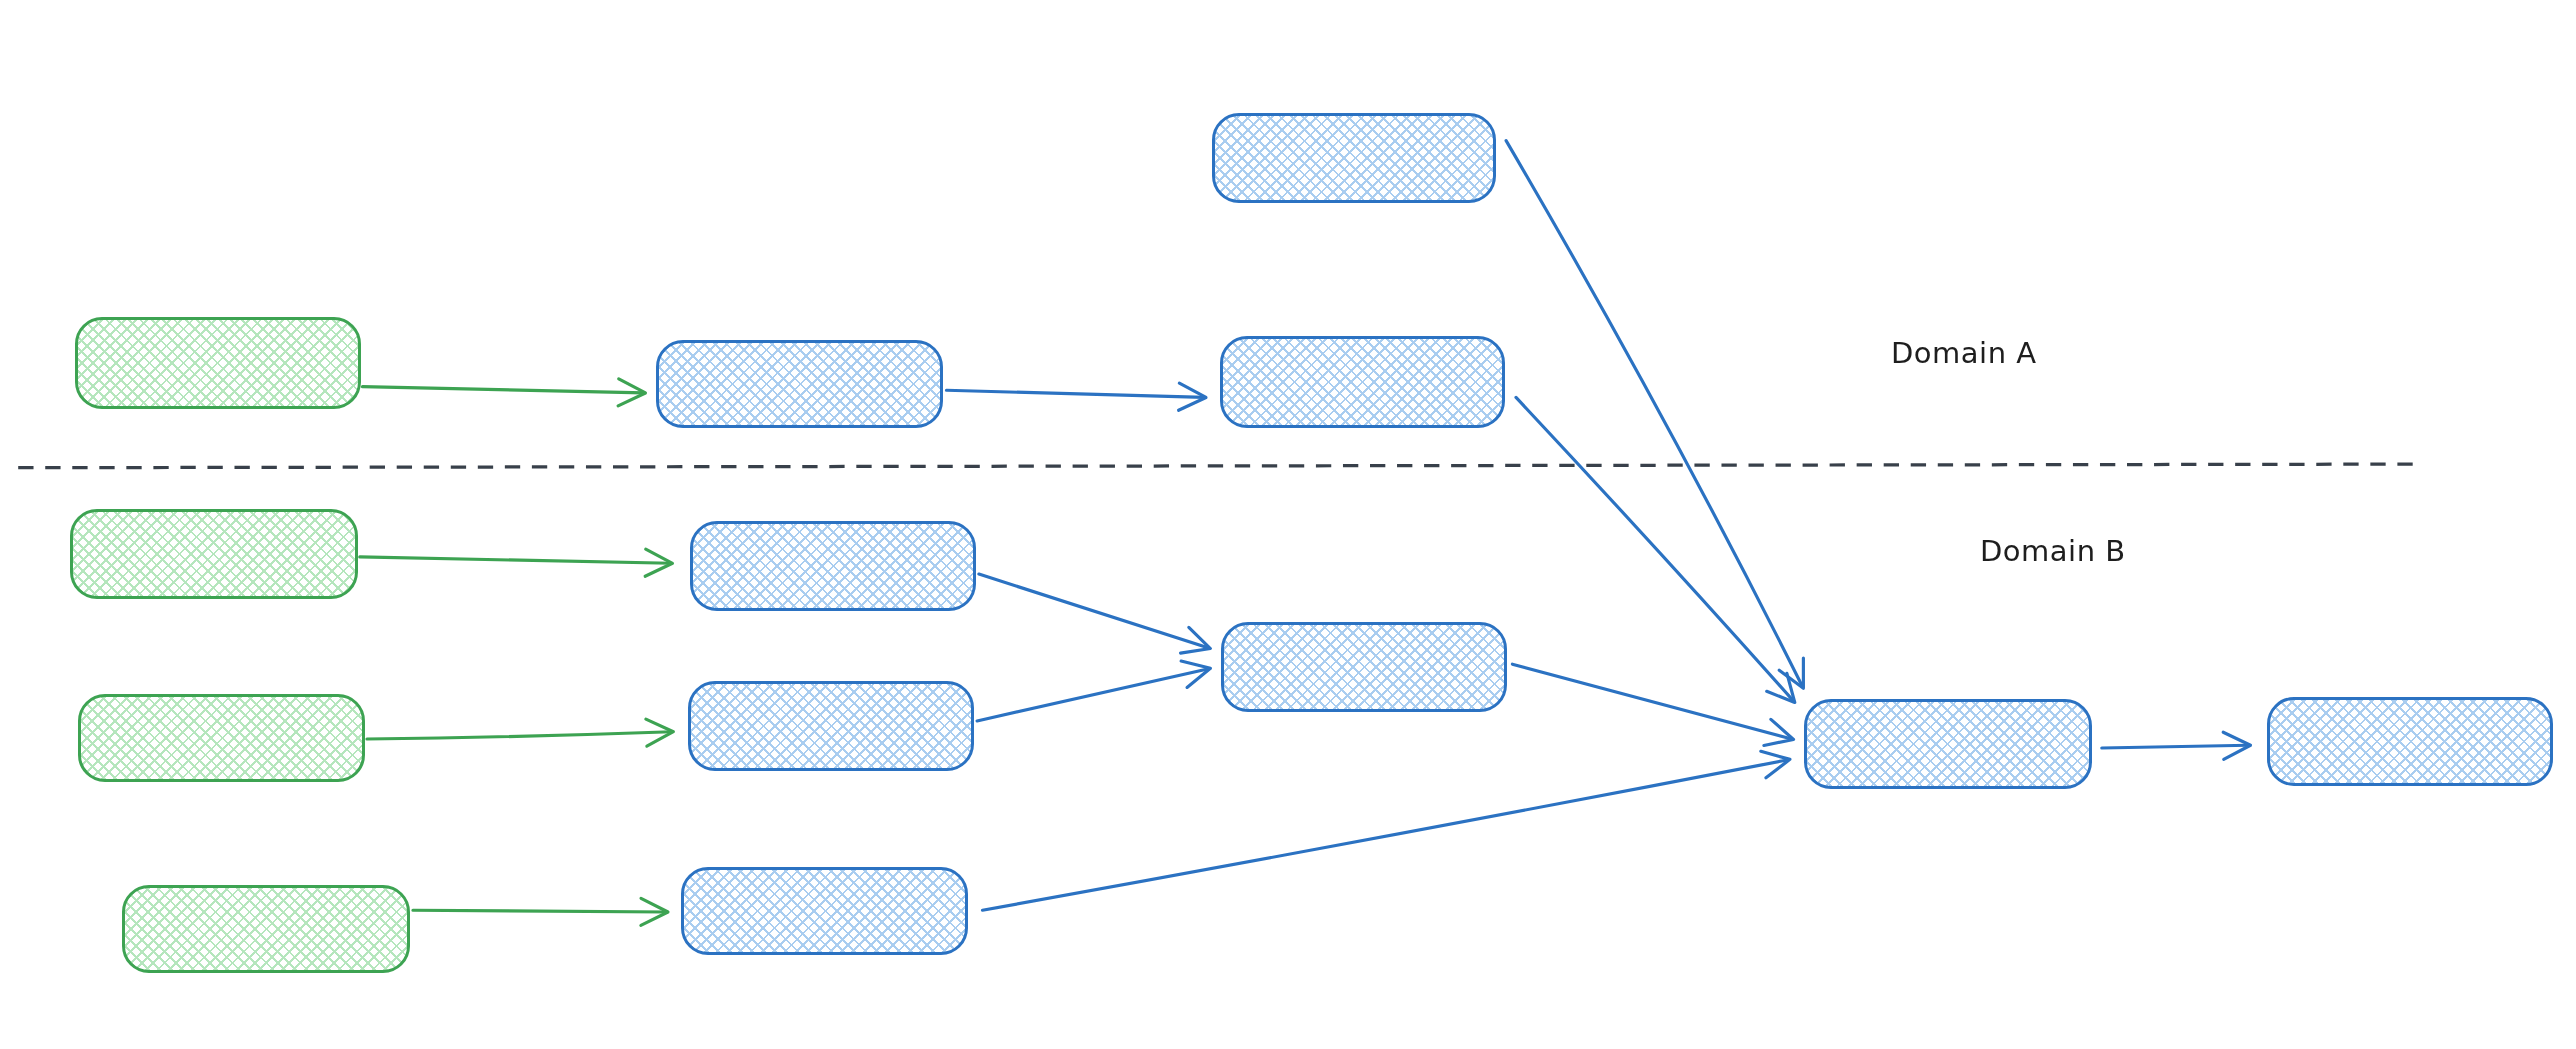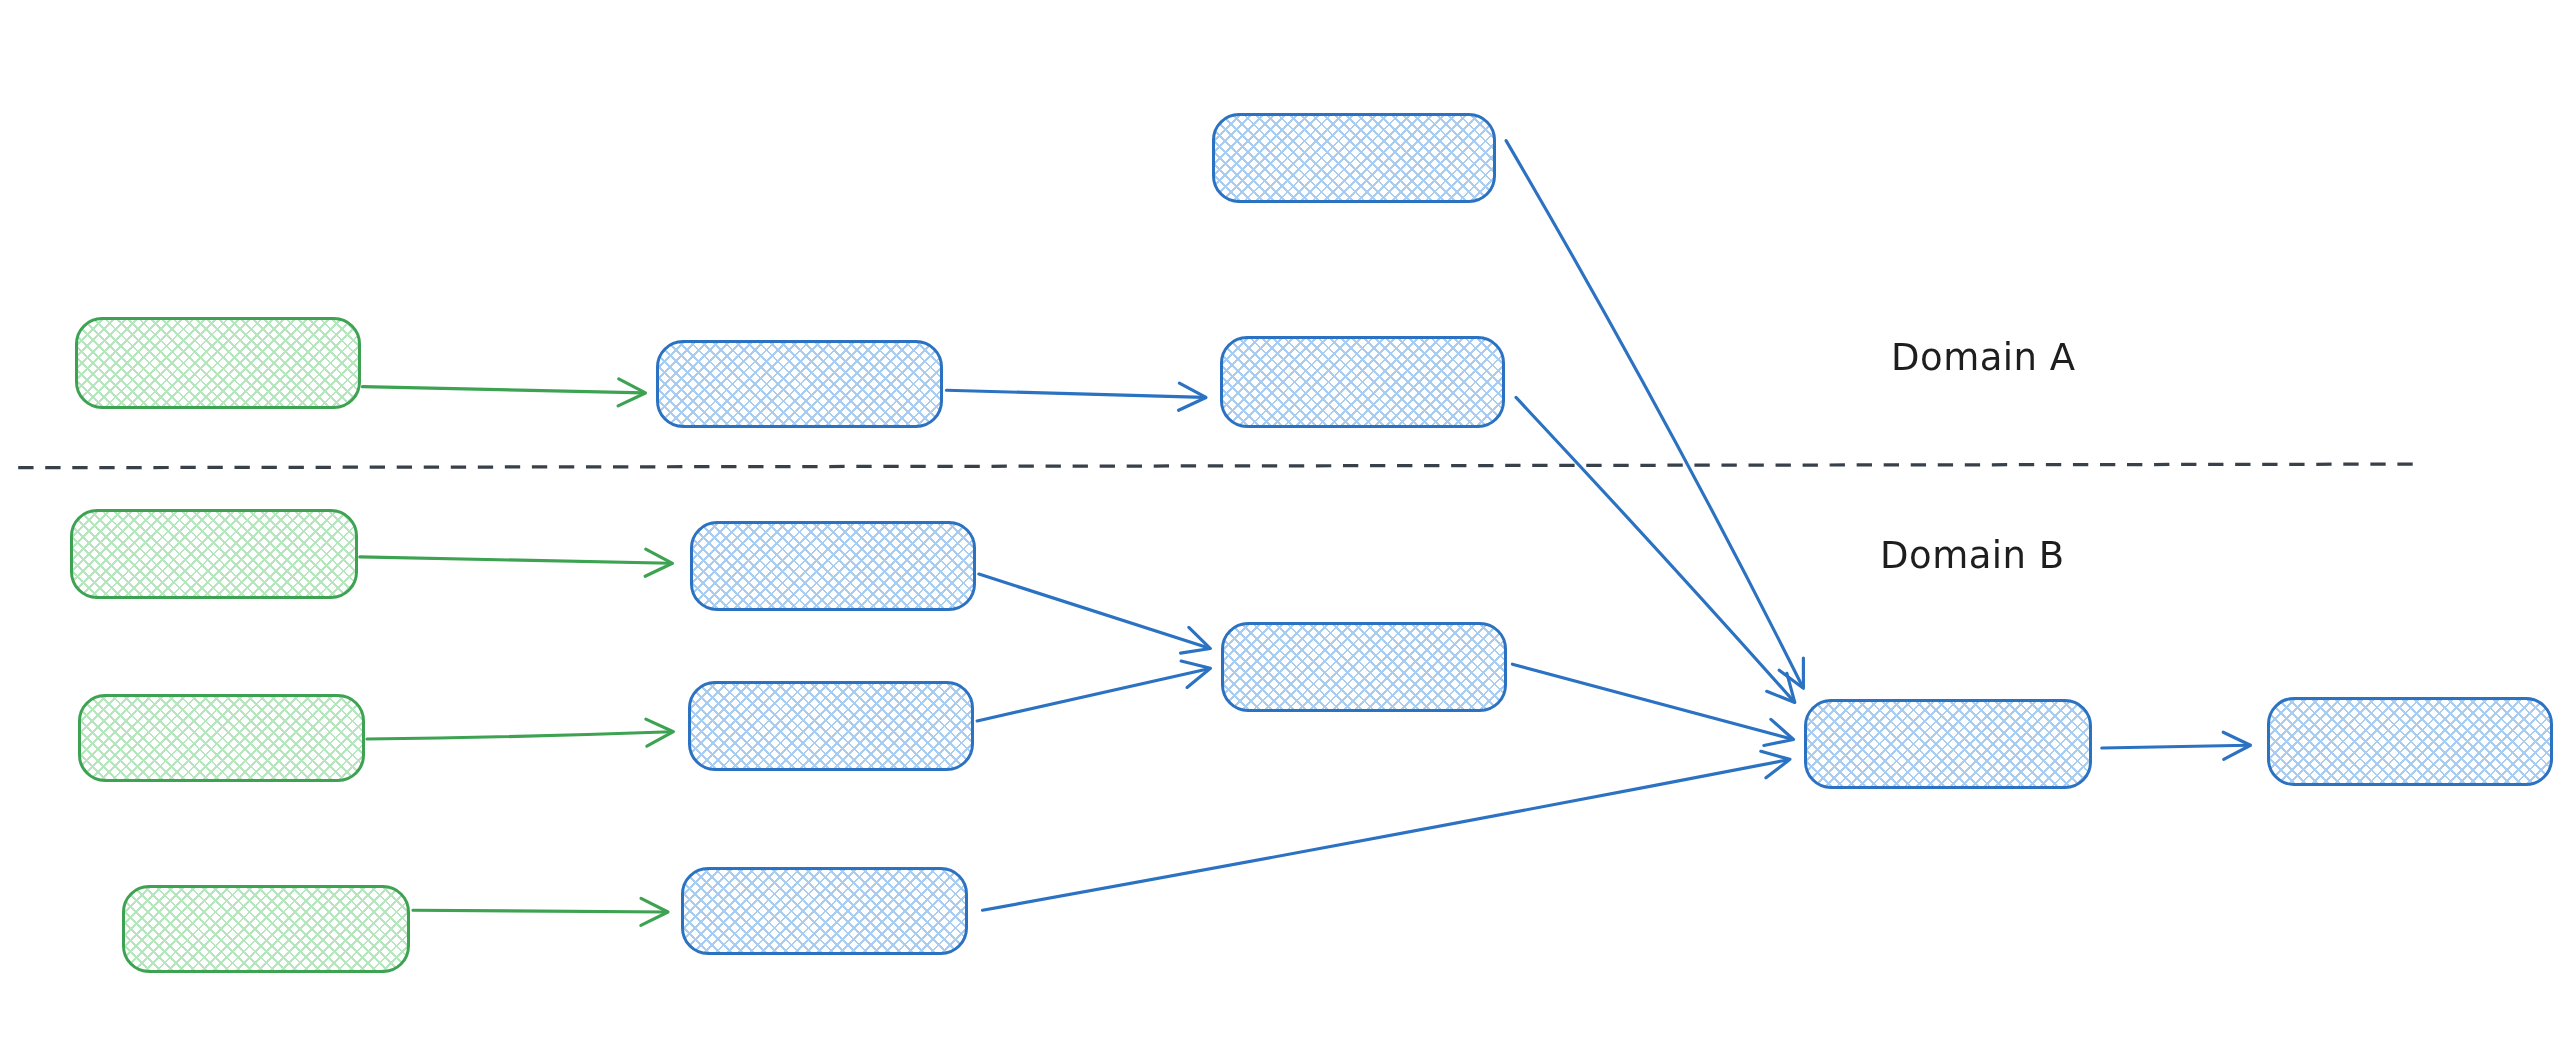--- a/index.html
+++ b/index.html
@@ -46,21 +46,21 @@
   }
   .node.green{
     border-color:var(--green-stroke);
     background-image:
       repeating-linear-gradient(45deg,  var(--green-fill) 0 2px, transparent 2px 8px),
       repeating-linear-gradient(135deg, var(--green-fill) 0 2px, transparent 2px 8px);
   }
   .domain-label{
     position:absolute;
     color:var(--text);
-    font-size:37px;
+    font-size:29px;
     line-height:1;
     letter-spacing:0.5px;
     white-space:nowrap;
   }
 </style>
 </head>
 <body>
 
 <div class="canvas">
 
@@ -100,16 +100,16 @@
   <div class="node blue" style="left:690px;  top:521px; width:286px; height:90px;"></div>
   <div class="node green" style="left:78px;   top:694px; width:287px; height:88px;"></div>
   <div class="node blue" style="left:688px;  top:681px; width:286px; height:90px;"></div>
   <div class="node blue" style="left:1221px; top:622px; width:286px; height:90px;"></div>
   <div class="node green" style="left:122px;  top:885px; width:288px; height:88px;"></div>
   <div class="node blue" style="left:681px;  top:867px; width:287px; height:88px;"></div>
   <div class="node blue" style="left:1804px; top:699px; width:288px; height:90px;"></div>
   <div class="node blue" style="left:2267px; top:697px; width:286px; height:89px;"></div>
 
   <div class="domain-label" style="left:1891px; top:339px;">Domain A</div>
-  <div class="domain-label" style="left:1880px; top:537px;">Domain B</div>
+  <div class="domain-label" style="left:1980px; top:537px;">Domain B</div>
 
 </div>
 
 
 </body></html>

